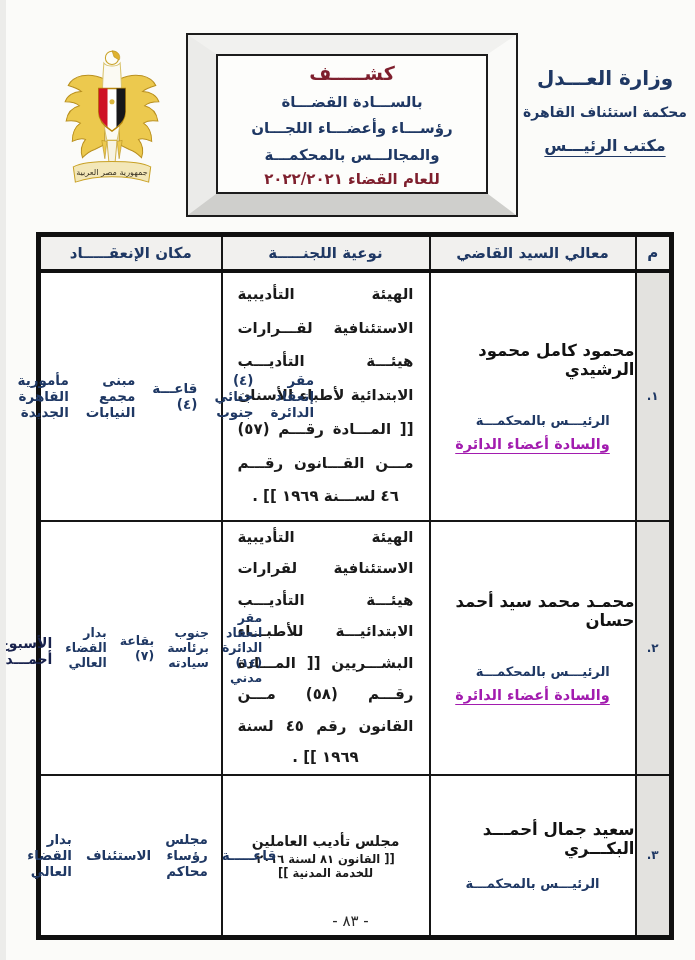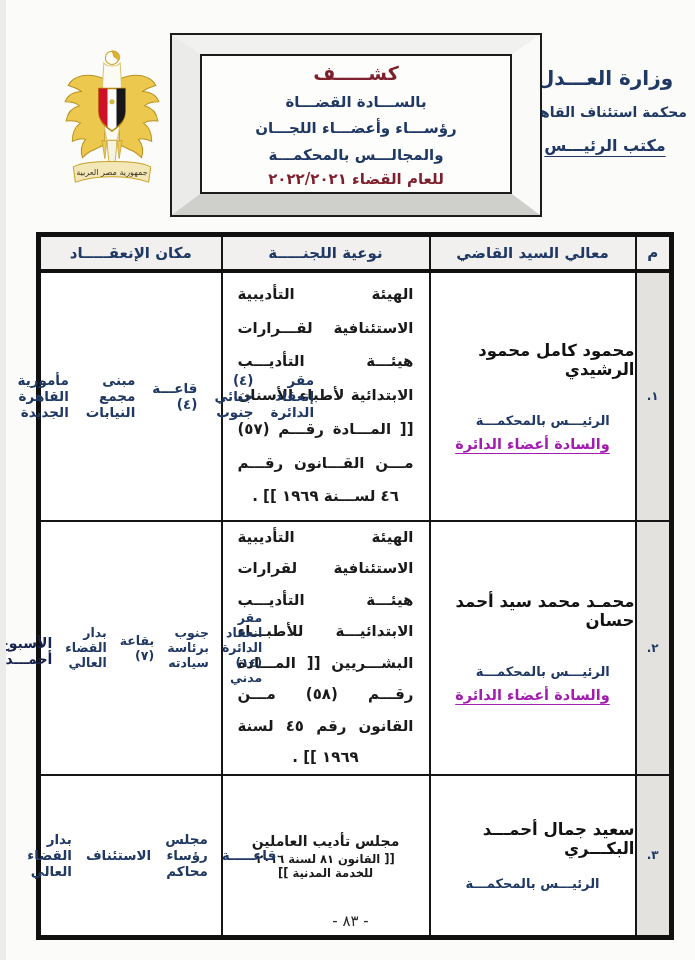--- a/index.html
+++ b/index.html
@@ -16,21 +16,21 @@
   .ministry {
     position:absolute; top:66px; left:508px; width:182px;
     text-align:center; color:#1f3864; font-weight:bold;
   }
   .ministry .m1 { font-size:20px; margin-bottom:14px; }
   .ministry .m2 { font-size:14px; margin-bottom:16px; }
   .ministry .m3 { font-size:16px; text-decoration:underline; text-underline-offset:5px; }
 
   
   .plaque {
-    position:absolute; top:33px; left:164px; width:372px; height:184px;
+    position:absolute; top:33px; left:180px; width:332px; height:184px;
     border:2px solid #1c1c1c; background:#e8e8e6;
   }
   .plaque-bevel {
     width:100%; height:100%; border-style:solid; border-width:19px 28px 21px 28px;
     border-color:#f1f1ef #fafaf8 #cfcfcc #ebebe9;
   }
   .plaque-inner {
     width:100%; height:100%; border:2px solid #1c1c1c; background:#fdfdfb;
     text-align:center; padding-top:6px;
   }

